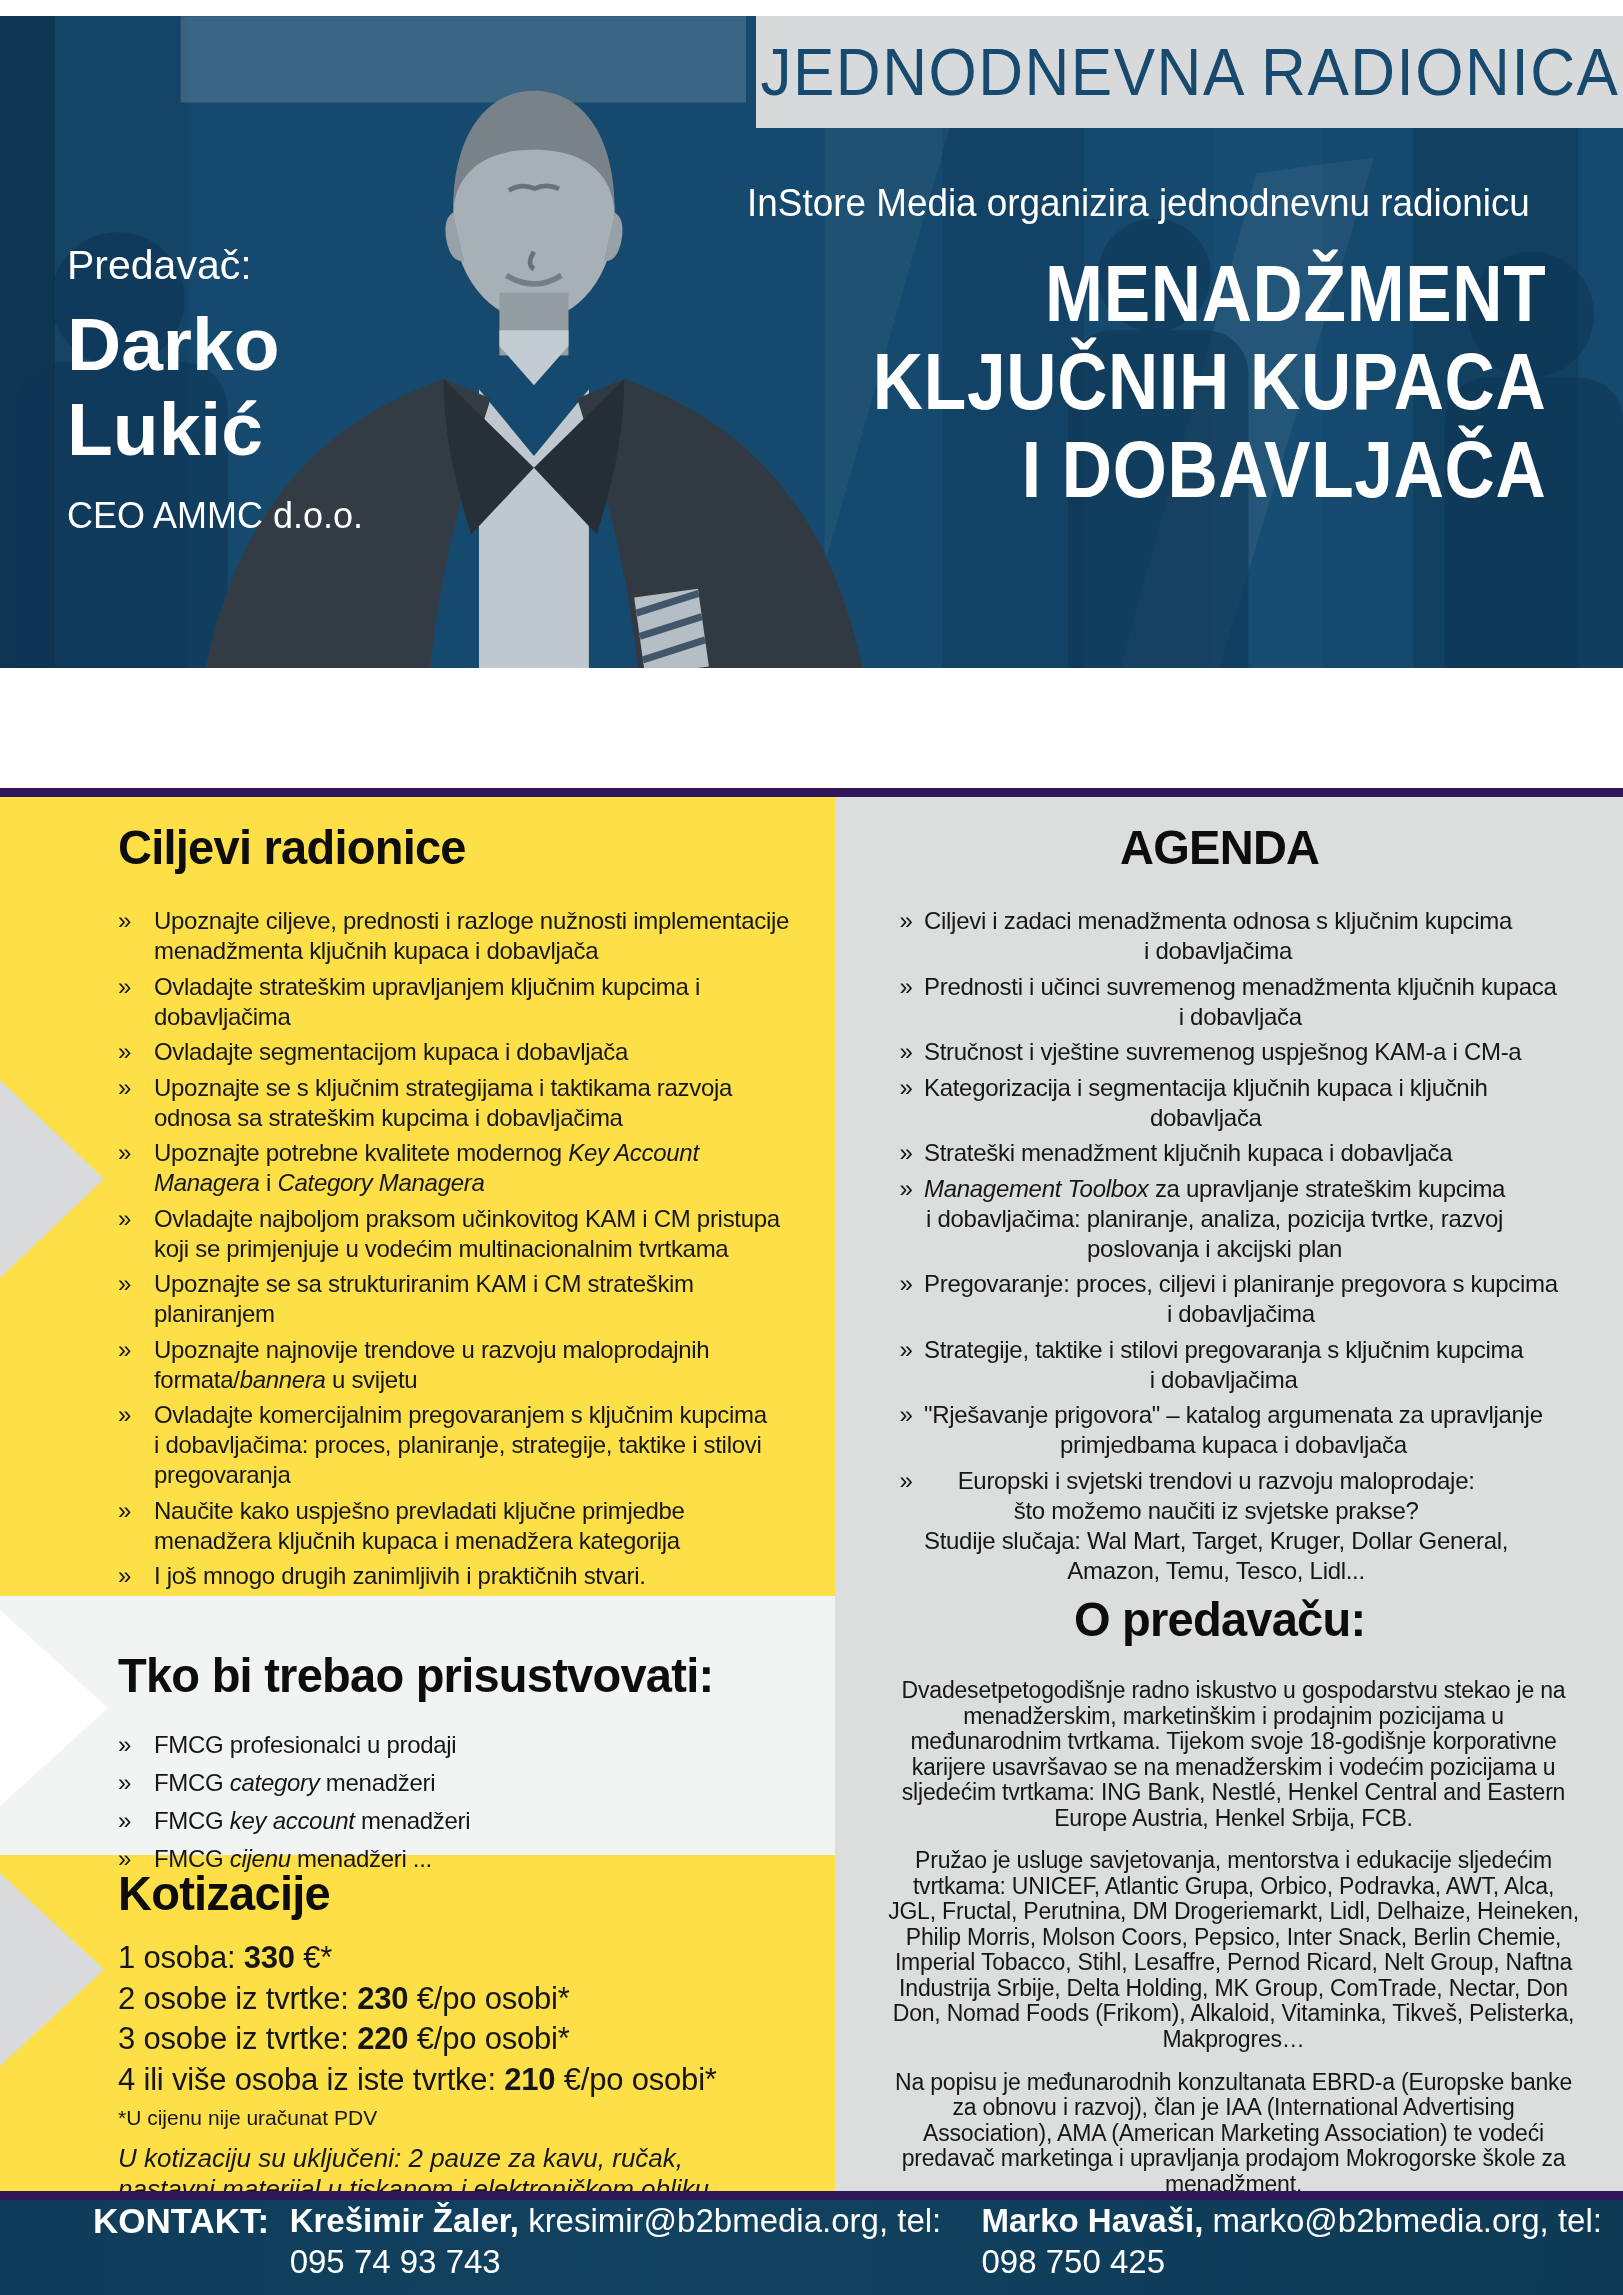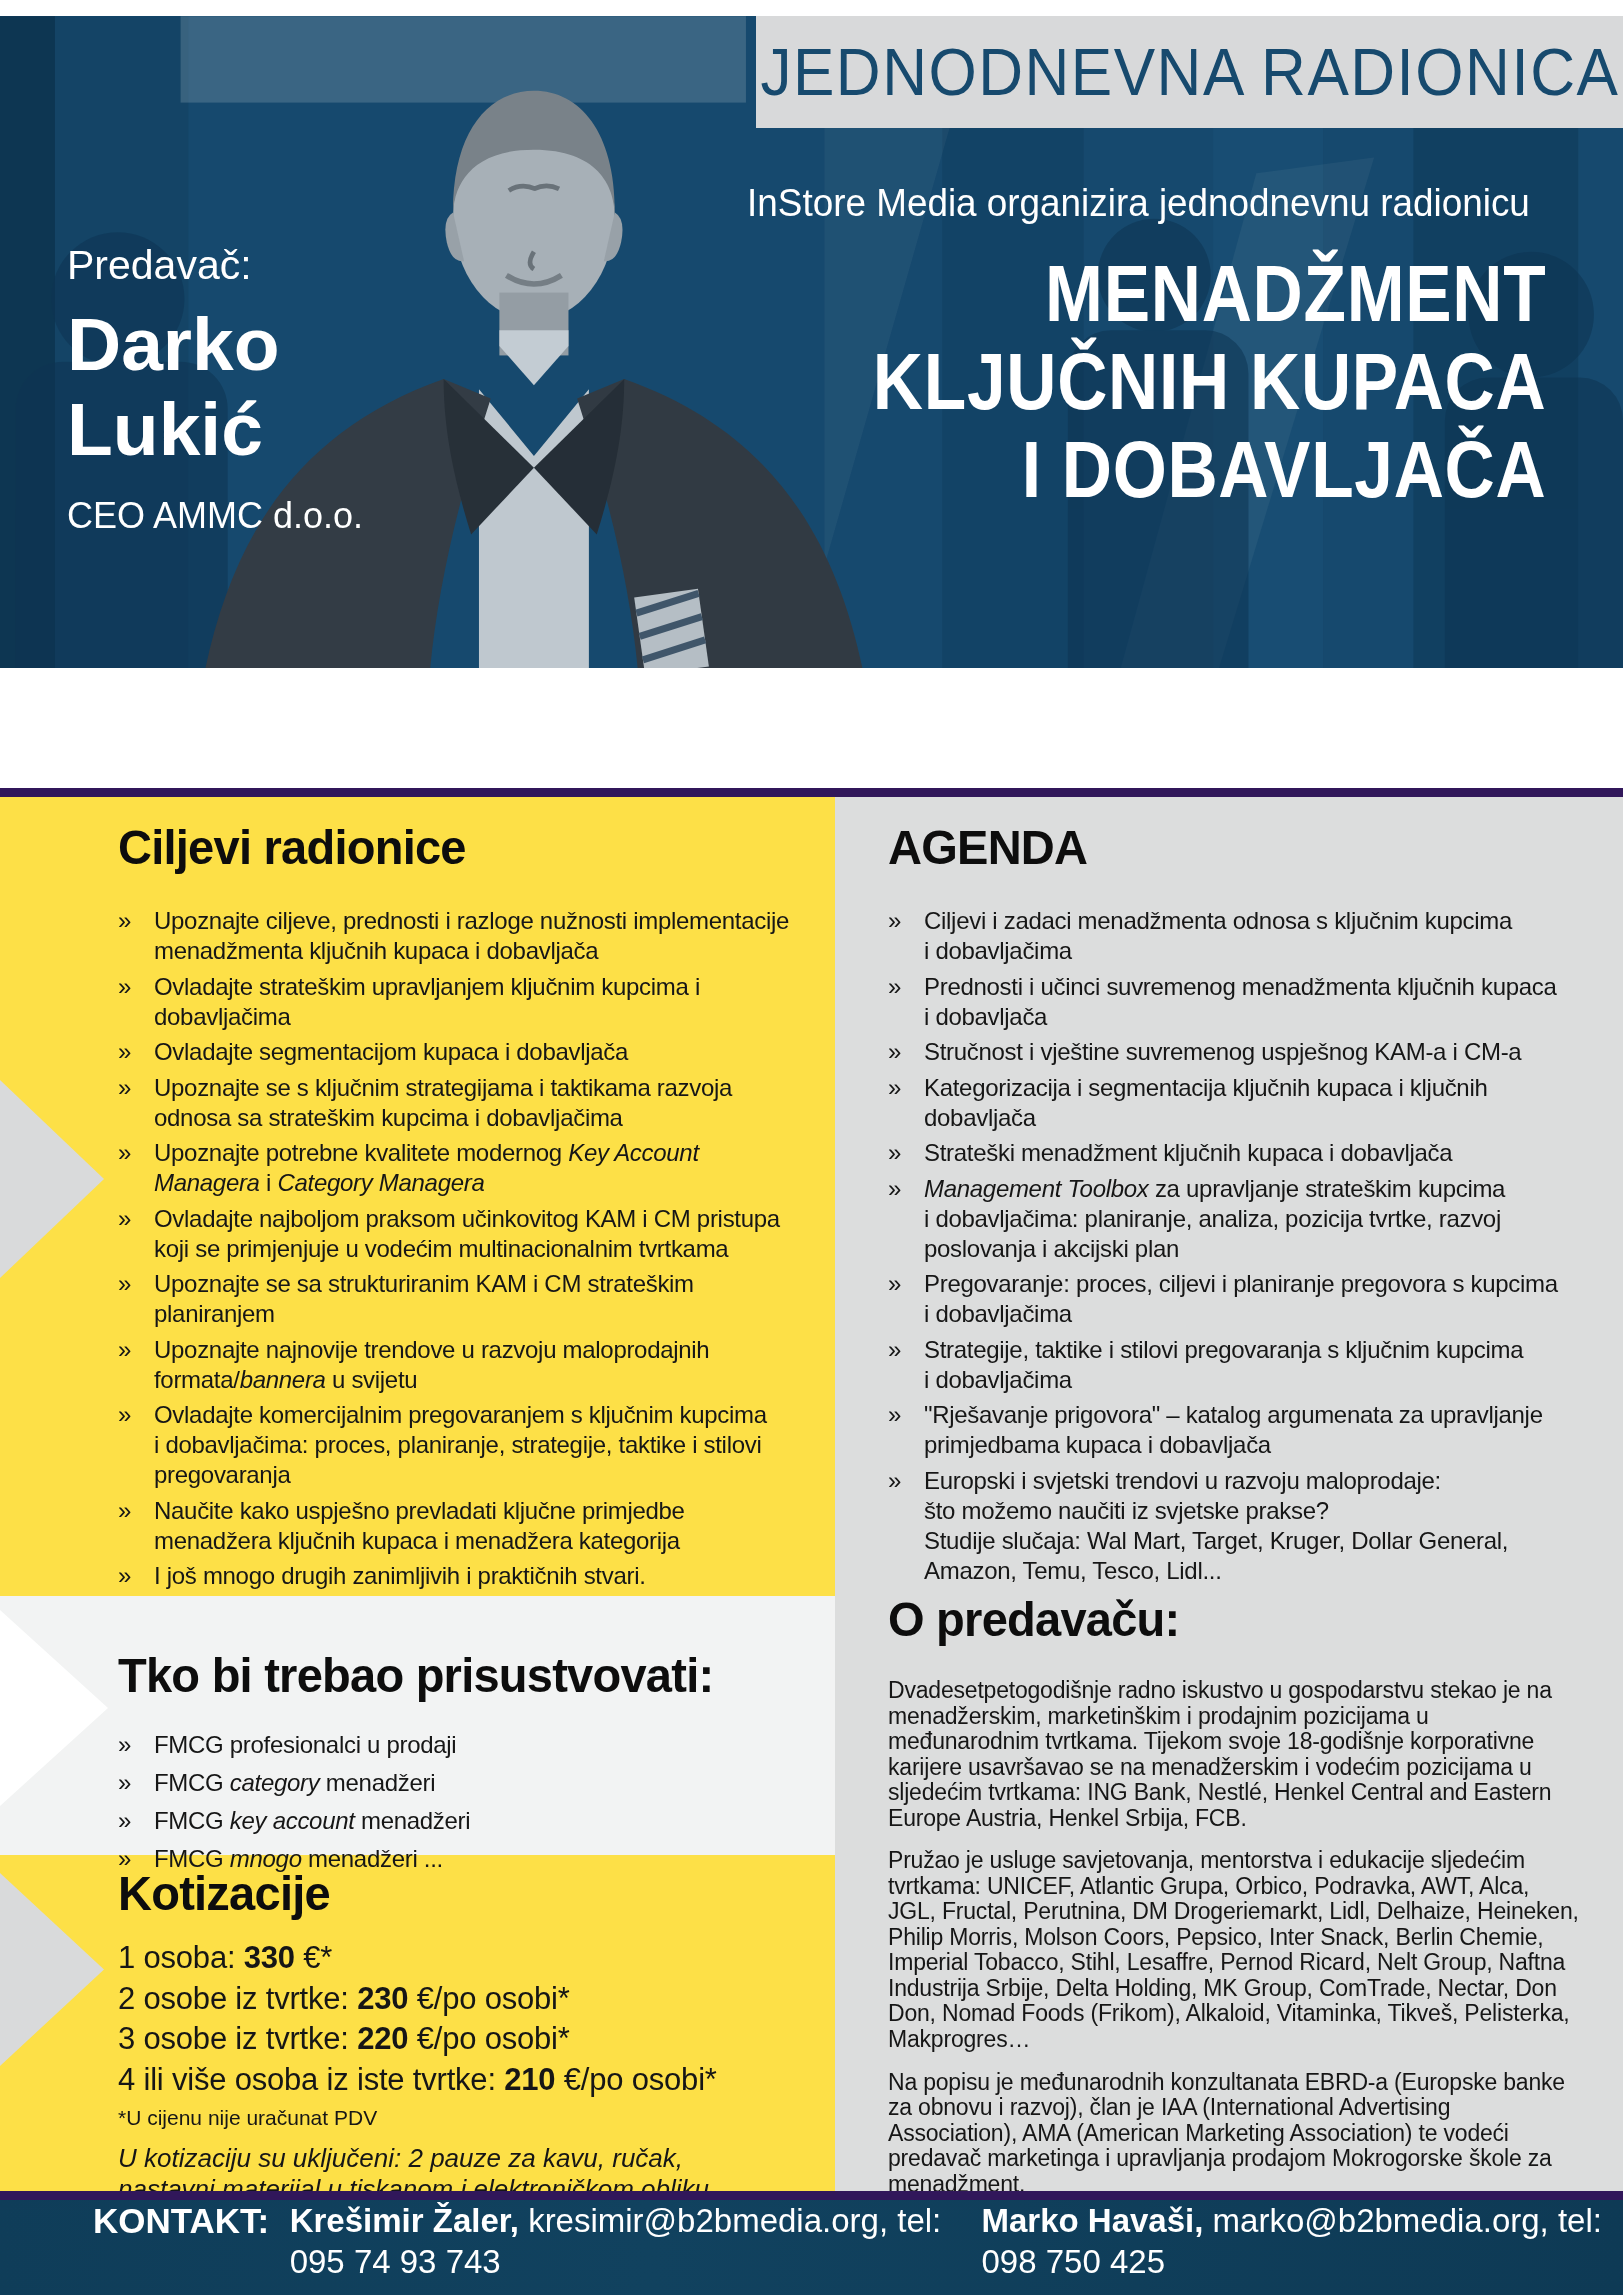--- a/index.html
+++ b/index.html
@@ -29,21 +29,21 @@
   .right-panel{position:absolute;left:835px;right:0;top:0;bottom:0;background:var(--panel-gray,#dcdddd);}
   .band{position:absolute;left:0;top:799px;width:835px;height:259px;background:var(--band-gray,#f2f3f3);}
   .tri{position:absolute;clip-path:polygon(0 0,100% 50%,0 100%);}
   .tri1{left:0;top:283px;width:104px;height:198px;background:var(--tri-gray,#d9dadb);}
   .tri2{left:0;top:813px;width:108px;height:196px;background:#ffffff;}
   .tri3{left:0;top:1076px;width:104px;height:193px;background:var(--tri-gray,#d9dadb);}
   h2.sec{font-size:49px;font-weight:800;letter-spacing:-0.8px;margin:0;color:#0d0d0d;
          transform:scaleX(.96);transform-origin:left;white-space:nowrap;}
   .goals{position:absolute;left:118px;top:22px;width:707px;}
   .goals h2{margin-bottom:31px;}
-  .agenda{position:absolute;left:888px;top:22px;width:691px;}
+  .agenda{position:absolute;left:888px;top:22px;width:691px;text-align:center;}
   .agenda h2{margin-bottom:31px;}
   ul.blist{list-style:none;margin:0;padding:0;}
   .blist li{display:flex;margin-bottom:5.5px;font-size:24px;line-height:30px;letter-spacing:-0.3px;}
   .blist .mk{width:36px;flex:none;}
   .blist .tx{white-space:pre-line;}
   .it{font-style:italic;}
   .bd{font-weight:700;}
   .audience{position:absolute;left:118px;top:817px;width:707px;margin-top:33px;}
   .audience h2{margin-bottom:27px;}
   .audience .blist li{margin-bottom:7.9px;}
@@ -279,21 +279,21 @@
           <li>
             <span class="mk">»</span>
             <span class="tx"><span>FMCG </span><span class="it">category</span><span> menadžeri</span></span>
           </li>
           <li>
             <span class="mk">»</span>
             <span class="tx"><span>FMCG </span><span class="it">key account</span><span> menadžeri</span></span>
           </li>
           <li>
             <span class="mk">»</span>
-            <span class="tx"><span>FMCG </span><span class="it">mnogo</span><span> menadžeri ...</span></span>
+            <span class="tx"><span>FMCG </span><span class="it">cijenu</span><span> menadžeri ...</span></span>
           </li>
         </ul>
     </div>
 
     <div class="fees">
       <h2 class="sec">Kotizacije</h2>
       <div>
           <div class="fee-line"><span>1 osoba: </span><span class="bd">330</span><span> €*</span></div>
           <div class="fee-line"><span>2 osobe iz tvrtke: </span><span class="bd">230</span><span> €/po osobi*</span></div>
           <div class="fee-line"><span>3 osobe iz tvrtke: </span><span class="bd">220</span><span> €/po osobi*</span></div>

